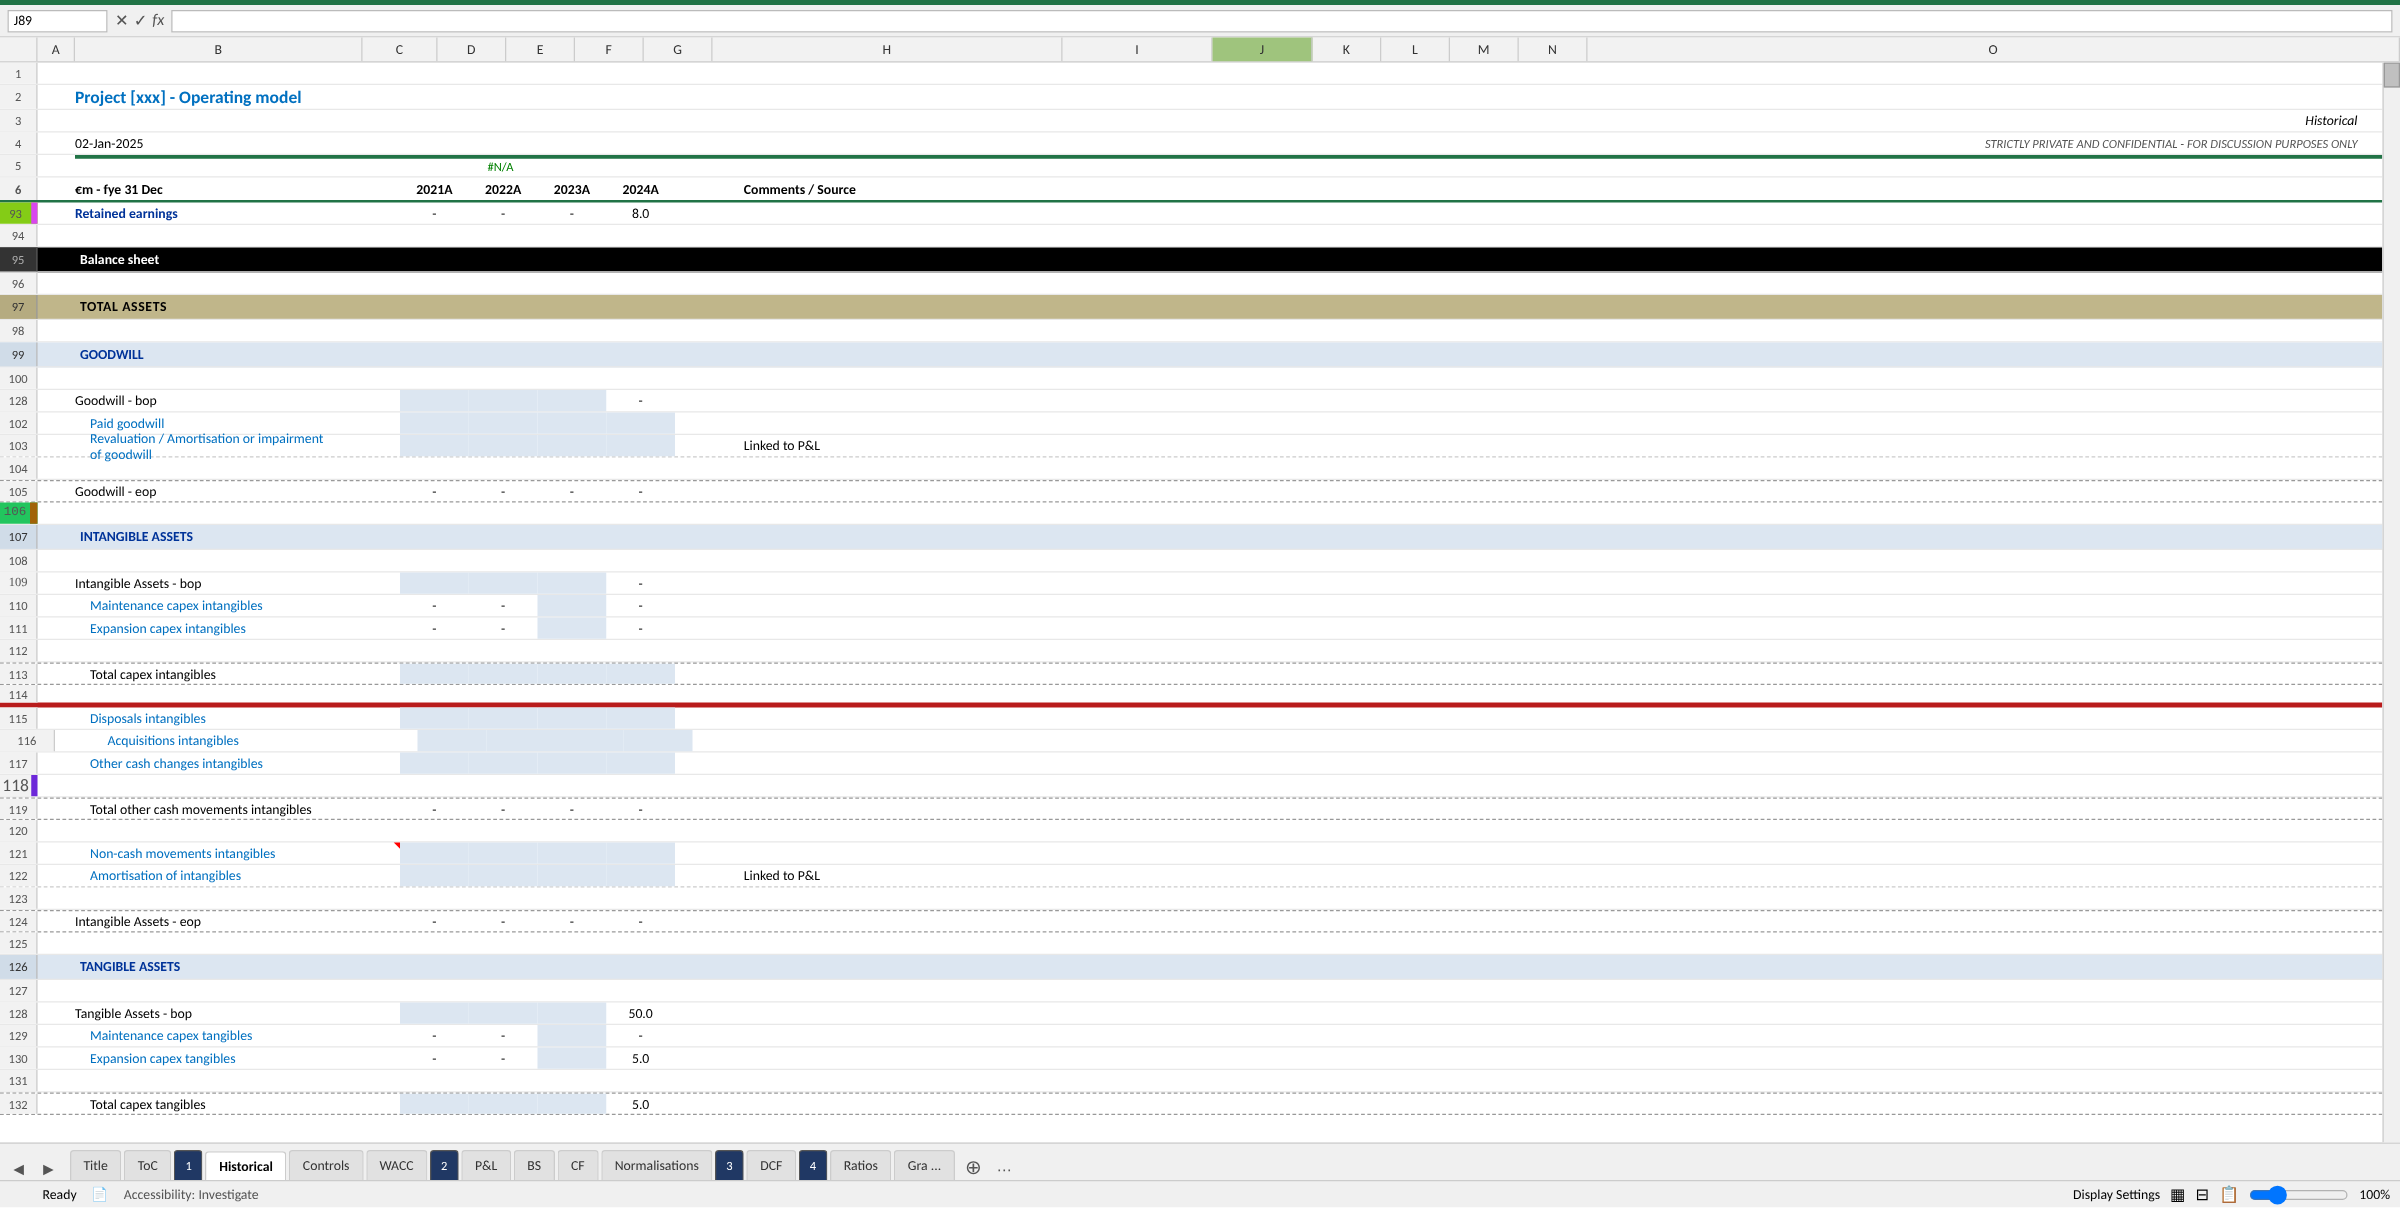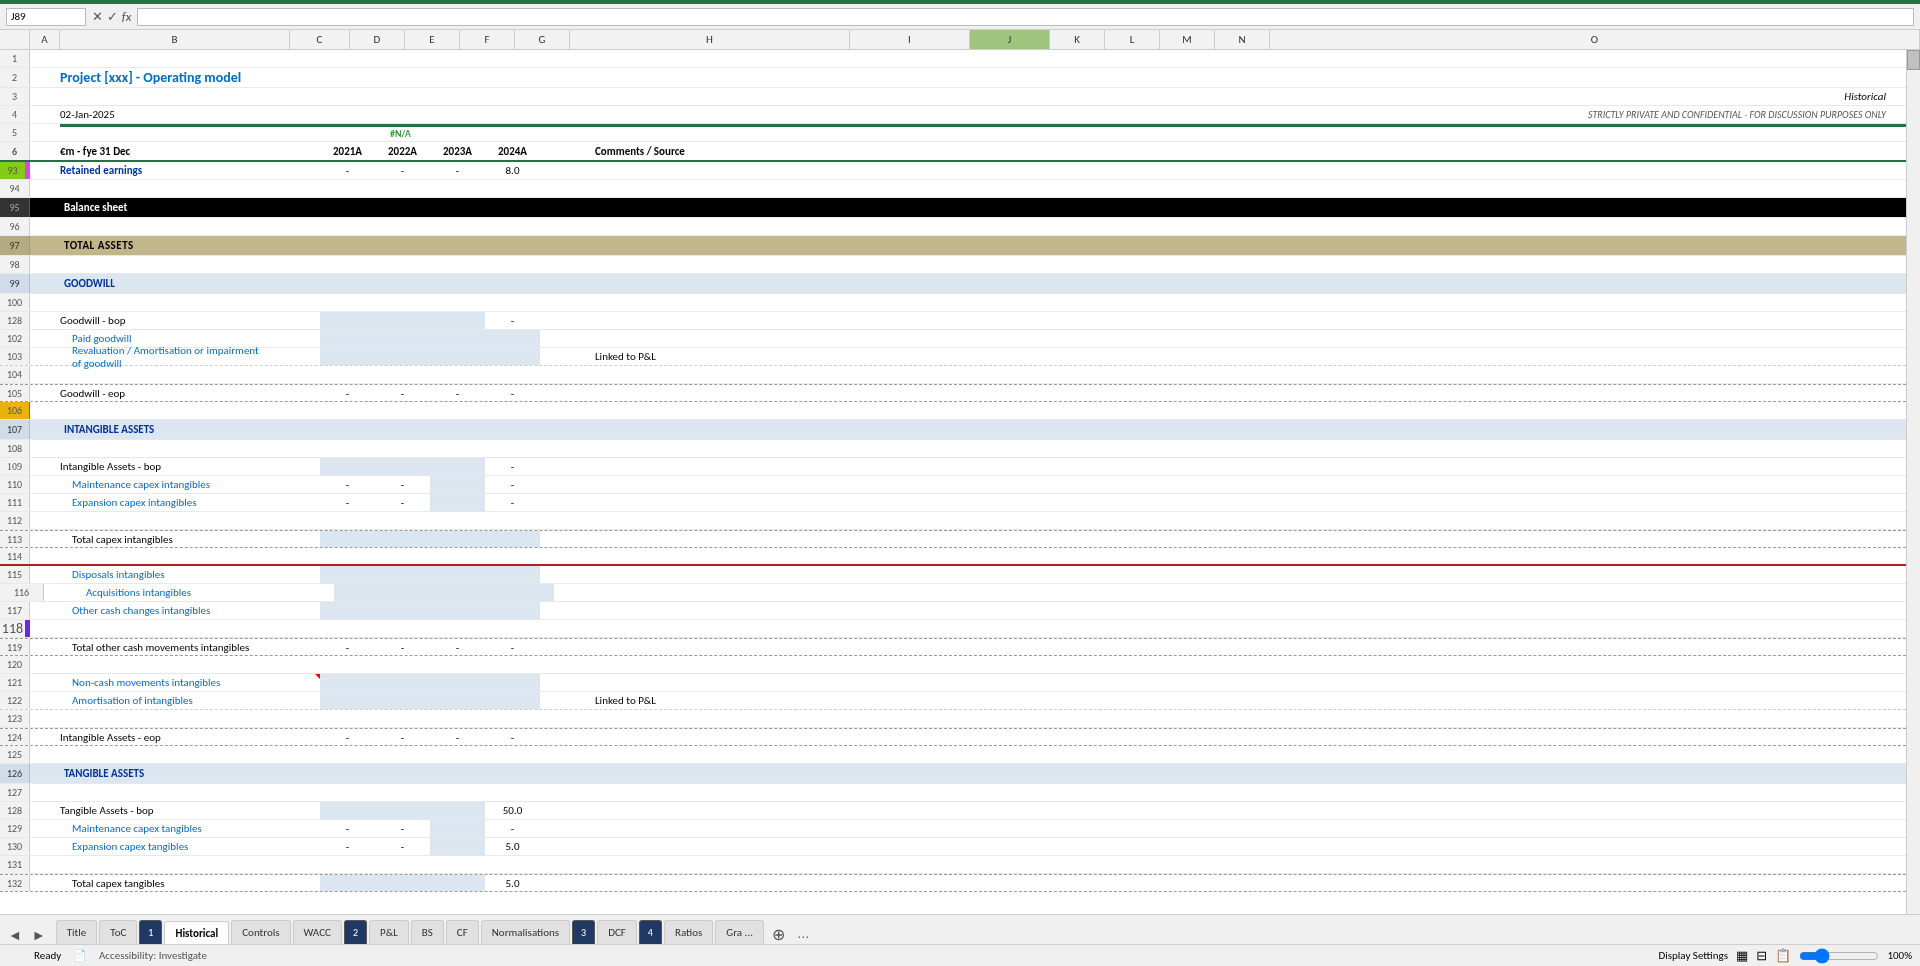--- a/index.html
+++ b/index.html
@@ -194,21 +194,21 @@
       <div style="width:200px; display:flex; align-items:center; flex-shrink:0;">Goodwill - eop</div>
       <div style="width:60px; flex-shrink:0;"></div>
       <div style="width:55px; display:flex; align-items:center; justify-content:center; flex-shrink:0;">-</div>
       <div style="width:55px; display:flex; align-items:center; justify-content:center; flex-shrink:0;">-</div>
       <div style="width:55px; display:flex; align-items:center; justify-content:center; flex-shrink:0;">-</div>
       <div style="width:55px; display:flex; align-items:center; justify-content:center; flex-shrink:0;">-</div>
       <div style="flex:1;"></div>
     </div>
 
     <div style="display:flex; height:18px; border-bottom:1px solid #e8e8e8;">
-      <div style="width:30px; border-right:1px solid #a16207; background:#eab308; text-align:center; font-size:10px; color:#555; display:flex; align-items:center; justify-content:center; flex-shrink:0;">106</div>
+      <div style="width:30px; border-right:6px solid #a16207; background:#22c55e; text-align:center; font-size:10px; color:#555; display:flex; align-items:center; justify-content:center; flex-shrink:0;font-family:Liberation Mono, monospace;">106</div>
       <div style="flex:1;"></div>
     </div>
 
     <div style="display:flex; height:20px; border-bottom:1px solid #e8e8e8; background:#dce6f1;">
       <div style="width:30px; border-right:1px solid #bbb; background:#d0dce8; text-align:center; font-size:10px; color:#333; display:flex; align-items:center; justify-content:center; flex-shrink:0;">107</div>
       <div style="width:30px; flex-shrink:0;"></div>
       <div style="flex:1; font-weight:bold; color:#003399; display:flex; align-items:center; padding-left:4px;">INTANGIBLE ASSETS</div>
     </div>
 
     <div style="display:flex; height:18px; border-bottom:1px solid #e8e8e8;">
@@ -262,21 +262,21 @@
       <div style="width:30px; flex-shrink:0;"></div>
       <div style="width:200px; display:flex; align-items:center; flex-shrink:0; padding-left:12px;">Total capex intangibles</div>
       <div style="width:60px; flex-shrink:0;"></div>
       <div style="width:55px; background:#dce6f1; flex-shrink:0;"></div>
       <div style="width:55px; background:#dce6f1; flex-shrink:0;"></div>
       <div style="width:55px; background:#dce6f1; flex-shrink:0;"></div>
       <div style="width:55px; background:#dce6f1; flex-shrink:0;"></div>
       <div style="flex:1;"></div>
     </div>
 
-    <div style="display:flex; height:18px; border-bottom:2px solid #b91c1c;gap:20px;">
+    <div style="display:flex; height:18px; border-bottom:4px solid #b91c1c;gap:20px;">
       <div style="width:30px; border-right:1px solid #ccc; background:#f2f2f2; text-align:center; font-size:10px; color:#555; display:flex; align-items:center; justify-content:center; flex-shrink:0;">114</div>
       <div style="flex:1;"></div>
     </div>
 
     <div style="display:flex; height:18px; border-bottom:1px solid #e8e8e8;">
       <div style="width:30px; border-right:1px solid #ccc; background:#f2f2f2; text-align:center; font-size:10px; color:#555; display:flex; align-items:center; justify-content:center; flex-shrink:0;">115</div>
       <div style="width:30px; flex-shrink:0;"></div>
       <div style="width:200px; display:flex; align-items:center; color:#0070c0; flex-shrink:0; padding-left:12px;">Disposals intangibles</div>
       <div style="width:60px; flex-shrink:0;"></div>
       <div style="width:55px; background:#dce6f1; flex-shrink:0;"></div>

